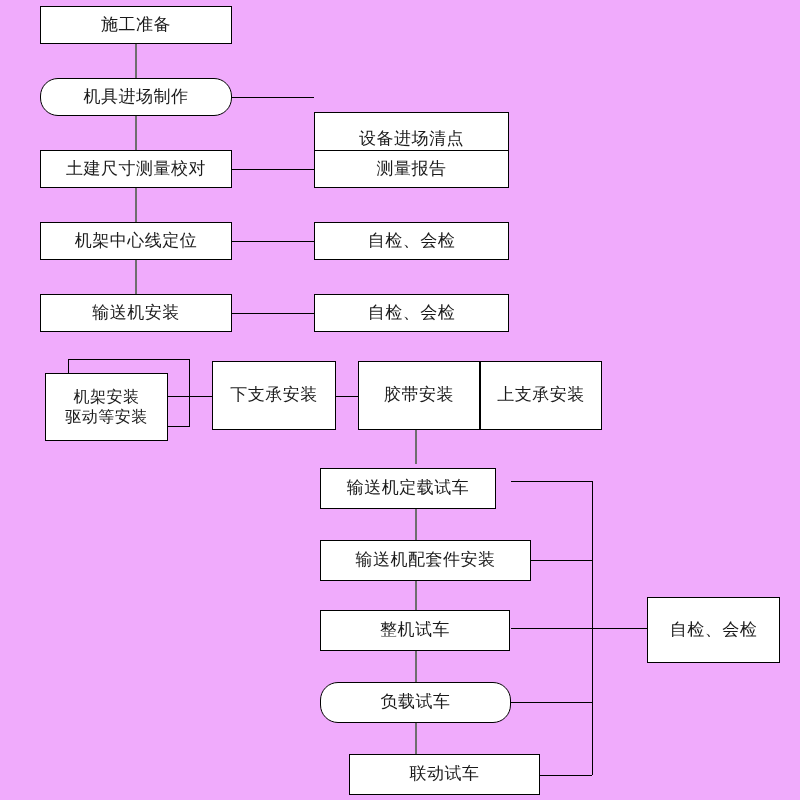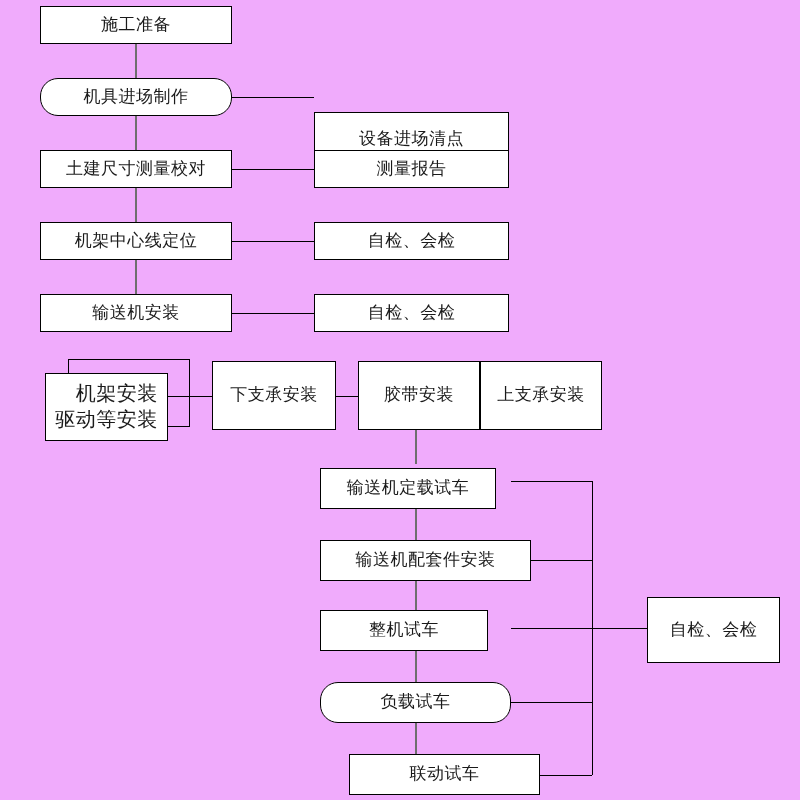--- a/index.html
+++ b/index.html
@@ -31,23 +31,22 @@
     line-height: 1.18;
     letter-spacing: 0.5px;
     white-space: pre-line;
     z-index: 3;
   }
   .node.back-plate {
     z-index: 2;
     background: transparent;
   }
   .node.two-line {
-    font-size: 20px;
+    font-size: 16px;
     line-height: 1.28;
-    text-align: right;
   }
   .conn {
     position: absolute;
     background: #6e6e6e;
     z-index: 1;
   }
   .conn.v { width: 2px; }
   .bus {
     position: absolute;
     background: #000000;
@@ -80,21 +79,21 @@
 
   <div class="node back-plate" style="left: 68px; top: 359px; width: 122px; height: 68px;"></div>
   <div class="node two-line" style="left: 45px; top: 373px; width: 123px; height: 68px;">机架安装
 驱动等安装</div>
   <div class="node" style="left: 212px; top: 361px; width: 124px; height: 69px;">下支承安装</div>
   <div class="node" style="left: 358px; top: 361px; width: 122px; height: 69px;">胶带安装</div>
   <div class="node" style="left: 480px; top: 361px; width: 122px; height: 69px;">上支承安装</div>
 
   <div class="node" style="left: 320px; top: 468px; width: 176px; height: 41px; text-align: right;">输送机定载试车</div>
   <div class="node" style="left: 320px; top: 540px; width: 211px; height: 41px;">输送机配套件安装</div>
-  <div class="node" style="left: 320px; top: 610px; width: 168px; height: 41px;">整机试车</div>
+  <div class="node" style="left: 320px; top: 610px; width: 190px; height: 41px;">整机试车</div>
   <div class="node" style="left: 320px; top: 682px; width: 191px; height: 41px; border-radius: 18px;">负载试车</div>
   <div class="node" style="left: 320px; top: 754px; width: 191px; height: 41px; margin-left: 29px;">联动试车</div>
 
   <div class="node" style="left: 647px; top: 597px; width: 133px; height: 66px;">自检、会检</div>
 
   <div id="connector-layer">
       <div class="conn v" style="left: 135px; top: 44px; height: 34px;"></div>
       <div class="conn v" style="left: 135px; top: 116px; height: 34px;"></div>
       <div class="conn v" style="left: 135px; top: 188px; height: 34px;"></div>
       <div class="conn v" style="left: 135px; top: 260px; height: 34px;"></div>

